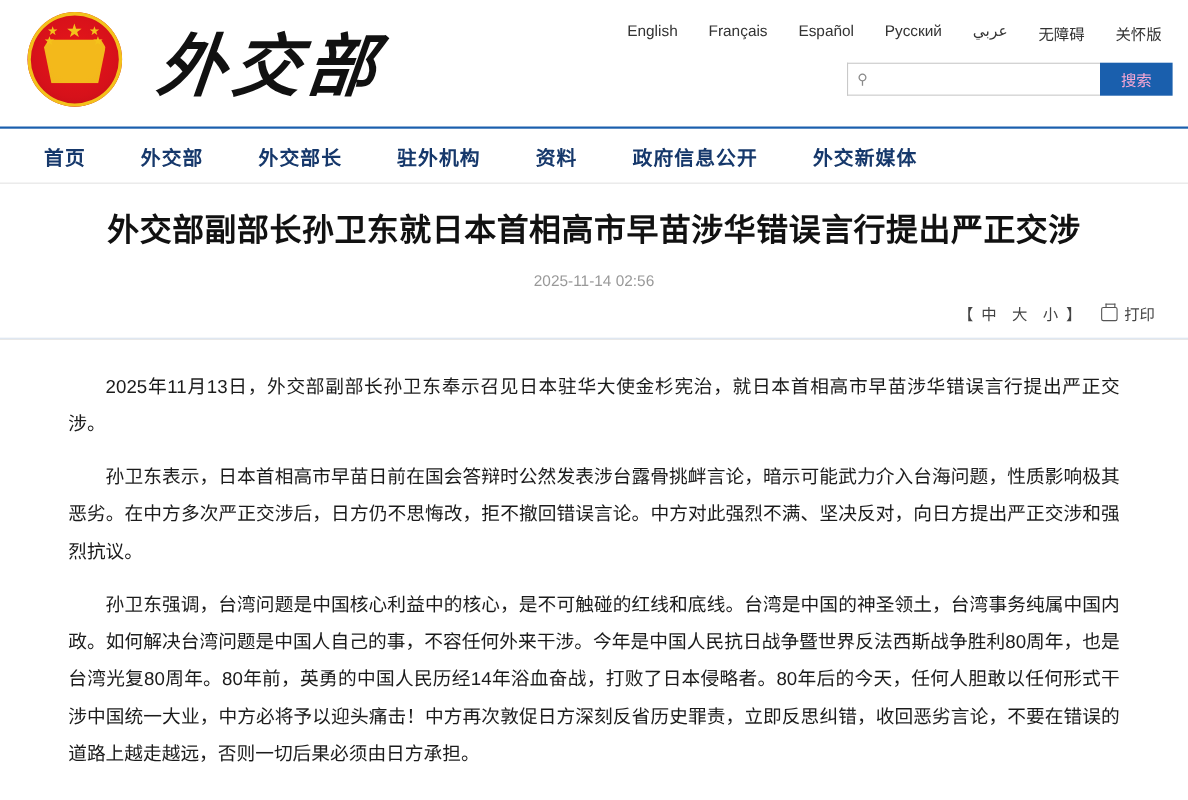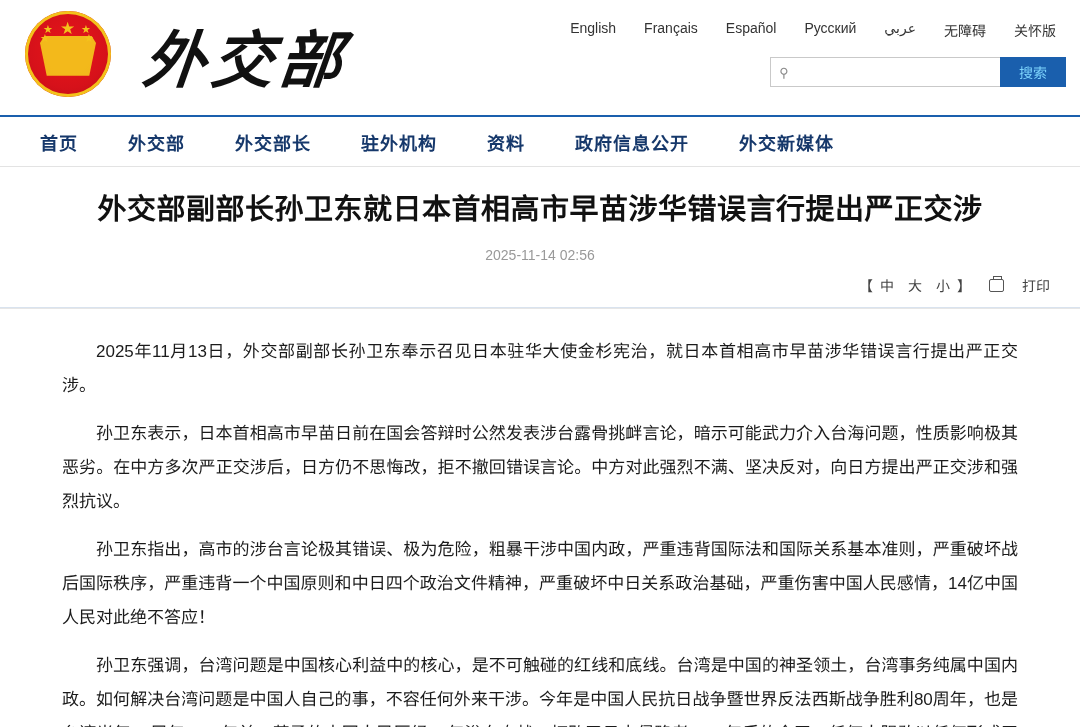--- a/index.html
+++ b/index.html
@@ -99,21 +99,21 @@
   .search-input {
     border: none; outline: none;
     height: 26px; flex: 1;
     font-size: 13px;
     color:#333;
     background: transparent;
   }
   .search-btn {
     width: 66px; height: 30px;
     background: #1a5fad;
-    color:#7dd3fc; border:none;
+    color:#f9a8d4; border:none;
     font-size: 14px;
     cursor: pointer;
     font-family: "Liberation Sans", sans-serif;
   }
 
   
   .nav {
     height: 52px;
     border-top: 2px solid #1a5fad;
     border-bottom: 1px solid #e3e3e3;
@@ -167,21 +167,21 @@
     align-items: center;
     gap: 18px;
     padding: 12px 30px 0 0;
     font-size: 14px;
     color: #444;
   }
   .font-sizes { color:#444; }
   .font-sizes .bracket { color:#444; }
   .font-sizes span.size { margin: 0 7px; cursor: pointer; }
   .print {
-    display:flex; align-items:center; gap:18px;
+    display:flex; align-items:center; gap:6px;
     color:#444; cursor:pointer;
   }
   .print-icon {
     display:inline-block; width: 15px; height: 13px;
     border: 1.5px solid #555; border-radius: 2px;
     position: relative;
   }
   .print-icon::before {
     content:""; position:absolute; left:3px; top:-4px;
     width:7px; height:3px; border:1.5px solid #555; border-bottom:none;
@@ -269,17 +269,16 @@
         <span class="print-icon"></span>
         <span>打印</span>
       </div>
     </div>
     <div class="divider-strong"></div>
   </div>
 
   <div class="article-body">
     <p>2025年11月13日，外交部副部长孙卫东奉示召见日本驻华大使金杉宪治，就日本首相高市早苗涉华错误言行提出严正交涉。</p>
     <p>孙卫东表示，日本首相高市早苗日前在国会答辩时公然发表涉台露骨挑衅言论，暗示可能武力介入台海问题，性质影响极其恶劣。在中方多次严正交涉后，日方仍不思悔改，拒不撤回错误言论。中方对此强烈不满、坚决反对，向日方提出严正交涉和强烈抗议。</p>
-    <p>孙卫东指出，高市的涉台言论极其错误、极为危险，粗暴干涉中国内政，严重违背国际法和国际关系基本准则，严重破坏战后国际秩序，严重违背一个中国原则和中日四个政治文件精神，严重破坏中日关系政治基础，严重伤害中国人民感情，14亿中国人民对此绝不答应！</p>
     <p>孙卫东强调，台湾问题是中国核心利益中的核心，是不可触碰的红线和底线。台湾是中国的神圣领土，台湾事务纯属中国内政。如何解决台湾问题是中国人自己的事，不容任何外来干涉。今年是中国人民抗日战争暨世界反法西斯战争胜利80周年，也是台湾光复80周年。80年前，英勇的中国人民历经14年浴血奋战，打败了日本侵略者。80年后的今天，任何人胆敢以任何形式干涉中国统一大业，中方必将予以迎头痛击！中方再次敦促日方深刻反省历史罪责，立即反思纠错，收回恶劣言论，不要在错误的道路上越走越远，否则一切后果必须由日方承担。</p>
   </div>
 
 </div>
 
 </body></html>

